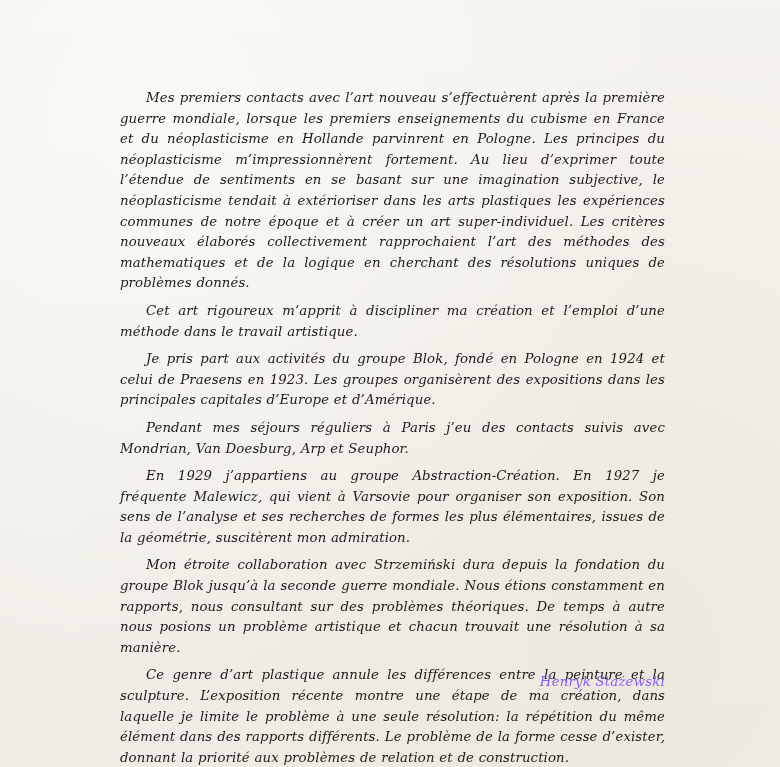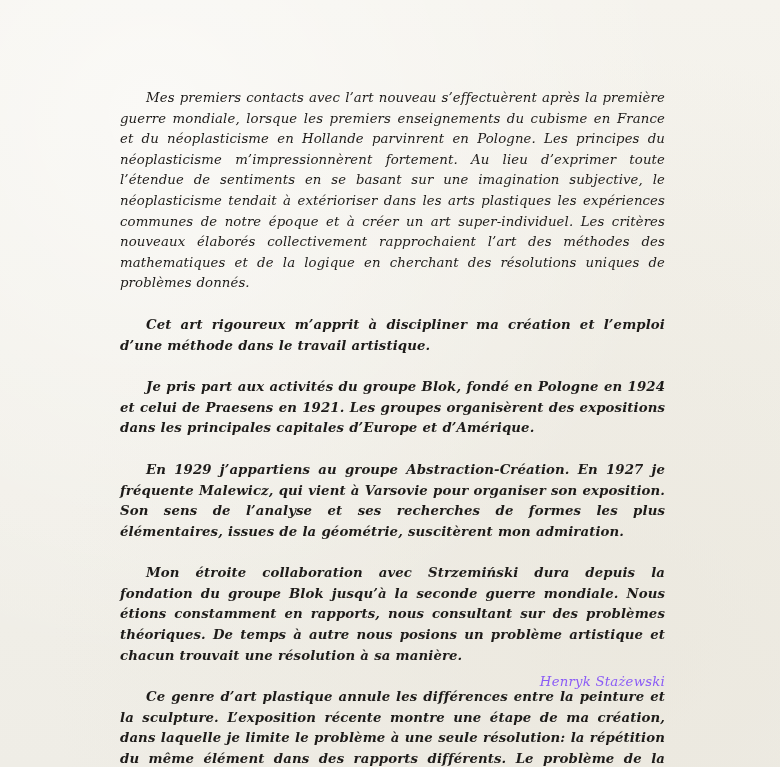--- a/index.html
+++ b/index.html
@@ -40,22 +40,21 @@
     text-indent: 26px;
     text-align: justify;
     font-style: italic;
     font-size: 13.3px;
     line-height: 20.6px;
     color: #1d1b19;
     letter-spacing: 0.1px;
     word-spacing: 0.4px;
   }
   p.para + p.para {
-    margin-top: 21px;
-    font-weight: bold;
+    margin-top: 7px;
   }
   .signature {
     position: absolute;
     left: 120px;
     top: 672px;
     width: 545px;
     text-align: right;
     font-style: italic;
     font-size: 13.3px;
     line-height: 20px;
@@ -65,20 +64,21 @@
 </style>
 </head>
 <body>
 
 <div class="page">
   <div class="paper-texture"></div>
 
   <div class="text-block">
     <p class="para">Mes premiers contacts avec l’art nouveau s’effectuèrent après la première guerre mondiale, lorsque les premiers enseignements du cubisme en France et du néoplasticisme en Hollande parvinrent en Pologne. Les principes du néoplasticisme m’impressionnèrent fortement. Au lieu d’exprimer toute l’étendue de sentiments en se basant sur une imagination subjective, le néoplasticisme tendait à extérioriser dans les arts plastiques les expériences communes de notre époque et à créer un art super-individuel. Les critères nouveaux élaborés collectivement rapprochaient l’art des méthodes des mathematiques et de la logique en cherchant des résolutions uniques de problèmes donnés.</p>
     <p class="para">Cet art rigoureux m’apprit à discipliner ma création et l’emploi d’une méthode dans le travail artistique.</p>
-    <p class="para">Je pris part aux activités du groupe Blok, fondé en Pologne en 1924 et celui de Praesens en 1921. Les groupes organisèrent des expositions dans les principales capitales d’Europe et d’Amérique.</p>
+    <p class="para">Je pris part aux activités du groupe Blok, fondé en Pologne en 1924 et celui de Praesens en 1923. Les groupes organisèrent des expositions dans les principales capitales d’Europe et d’Amérique.</p>
+    <p class="para">Pendant mes séjours réguliers à Paris j’eu des contacts suivis avec Mondrian, Van Doesburg, Arp et Seuphor.</p>
     <p class="para">En 1929 j’appartiens au groupe Abstraction-Création. En 1927 je fréquente Malewicz, qui vient à Varsovie pour organiser son exposition. Son sens de l’analyse et ses recherches de formes les plus élémentaires, issues de la géométrie, suscitèrent mon admiration.</p>
     <p class="para">Mon étroite collaboration avec Strzemiński dura depuis la fondation du groupe Blok jusqu’à la seconde guerre mondiale. Nous étions constamment en rapports, nous consultant sur des problèmes théoriques. De temps à autre nous posions un problème artistique et chacun trouvait une résolution à sa manière.</p>
     <p class="para">Ce genre d’art plastique annule les différences entre la peinture et la sculpture. L’exposition récente montre une étape de ma création, dans laquelle je limite le problème à une seule résolution: la répétition du même élément dans des rapports différents. Le problème de la forme cesse d’exister, donnant la priorité aux problèmes de relation et de construction.</p>
   </div>
 
   <div class="signature">Henryk Stażewski</div>
 </div>
 
 </body></html>

